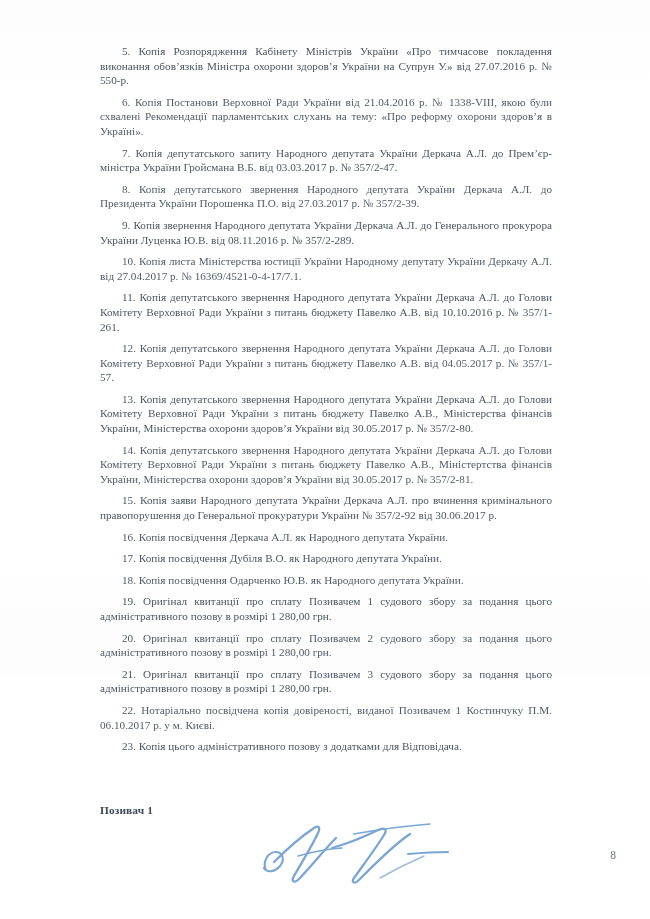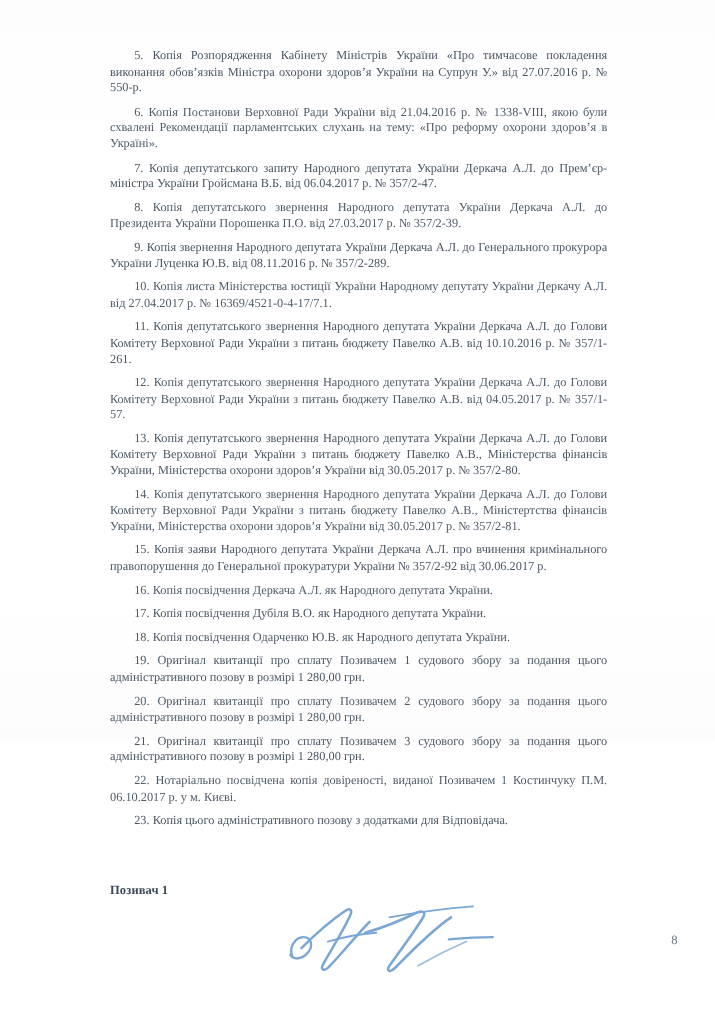--- a/index.html
+++ b/index.html
@@ -106,21 +106,21 @@
 </head>
 <body>
 
 <div class="page">
 
   <div class="paper-tint"></div>
 
   <div class="body-block">
     <p class="item">5. Копія Розпорядження Кабінету Міністрів України «Про тимчасове покладення виконання обов’язків Міністра охорони здоров’я України на Супрун У.» від 27.07.2016 р. № 550-р.</p>
     <p class="item">6. Копія Постанови Верховної Ради України від 21.04.2016 р. № 1338-VIII, якою були схвалені Рекомендації парламентських слухань на тему: «Про реформу охорони здоров’я в Україні».</p>
-    <p class="item">7. Копія депутатського запиту Народного депутата України Деркача А.Л. до Прем’єр-міністра України Гройсмана В.Б. від 06.04.2017 р. № 357/2-47.</p>
+    <p class="item">7. Копія депутатського запиту Народного депутата України Деркача А.Л. до Прем’єр-міністра України Гройсмана В.Б. від 03.03.2017 р. № 357/2-47.</p>
     <p class="item">8. Копія депутатського звернення Народного депутата України Деркача А.Л. до Президента України Порошенка П.О. від 27.03.2017 р. № 357/2-39.</p>
     <p class="item">9. Копія звернення Народного депутата України Деркача А.Л. до Генерального прокурора України Луценка Ю.В. від 08.11.2016 р. № 357/2-289.</p>
     <p class="item">10. Копія листа Міністерства юстиції України Народному депутату України Деркачу А.Л. від 27.04.2017 р. № 16369/4521-0-4-17/7.1.</p>
     <p class="item">11. Копія депутатського звернення Народного депутата України Деркача А.Л. до Голови Комітету Верховної Ради України з питань бюджету Павелко А.В. від 10.10.2016 р. № 357/1-261.</p>
     <p class="item">12. Копія депутатського звернення Народного депутата України Деркача А.Л. до Голови Комітету Верховної Ради України з питань бюджету Павелко А.В. від 04.05.2017 р. № 357/1-57.</p>
     <p class="item">13. Копія депутатського звернення Народного депутата України Деркача А.Л. до Голови Комітету Верховної Ради України з питань бюджету Павелко А.В., Міністерства фінансів України, Міністерства охорони здоров’я України від 30.05.2017 р. № 357/2-80.</p>
     <p class="item">14. Копія депутатського звернення Народного депутата України Деркача А.Л. до Голови Комітету Верховної Ради України з питань бюджету Павелко А.В., Міністертства фінансів України, Міністерства охорони здоров’я України від 30.05.2017 р. № 357/2-81.</p>
     <p class="item">15. Копія заяви Народного депутата України Деркача А.Л. про вчинення кримінального правопорушення до Генеральної прокуратури України № 357/2-92 від 30.06.2017 р.</p>
     <p class="item">16. Копія посвідчення Деркача А.Л. як Народного депутата України.</p>
     <p class="item">17. Копія посвідчення Дубіля В.О. як Народного депутата України.</p>

